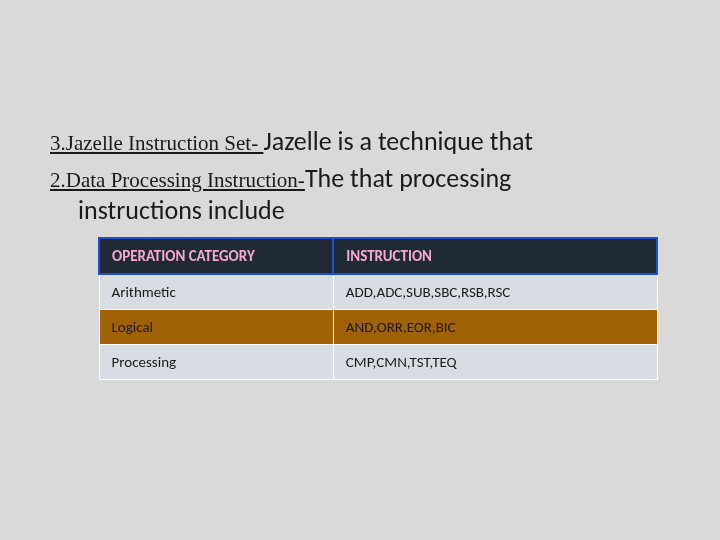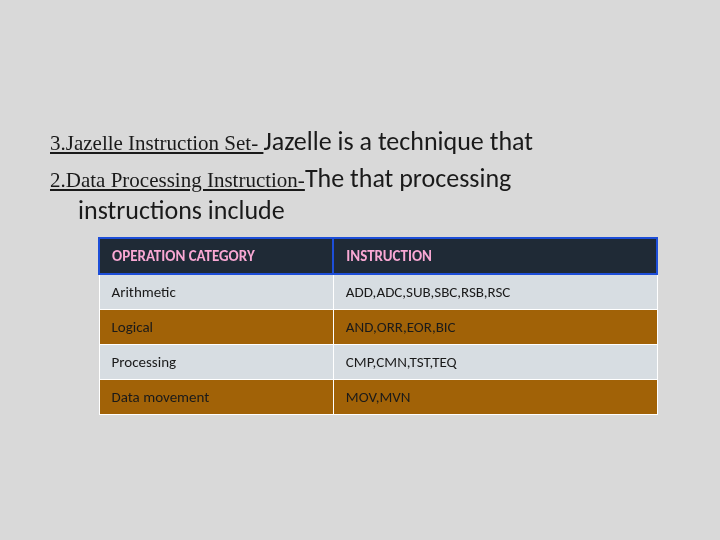--- a/index.html
+++ b/index.html
@@ -90,21 +90,17 @@
           <td>ADD,ADC,SUB,SBC,RSB,RSC</td>
         </tr>
         <tr class="even">
           <td>Logical</td>
           <td>AND,ORR,EOR,BIC</td>
         </tr>
         <tr class="odd">
           <td>Processing</td>
           <td>CMP,CMN,TST,TEQ</td>
         </tr>
-        <tr class="even">
-          <td>Data movement</td>
-          <td>MOV,MVN</td>
-        </tr>
       </tbody>
     </table>
   </div>
 
 </div>
 
 </body></html>

